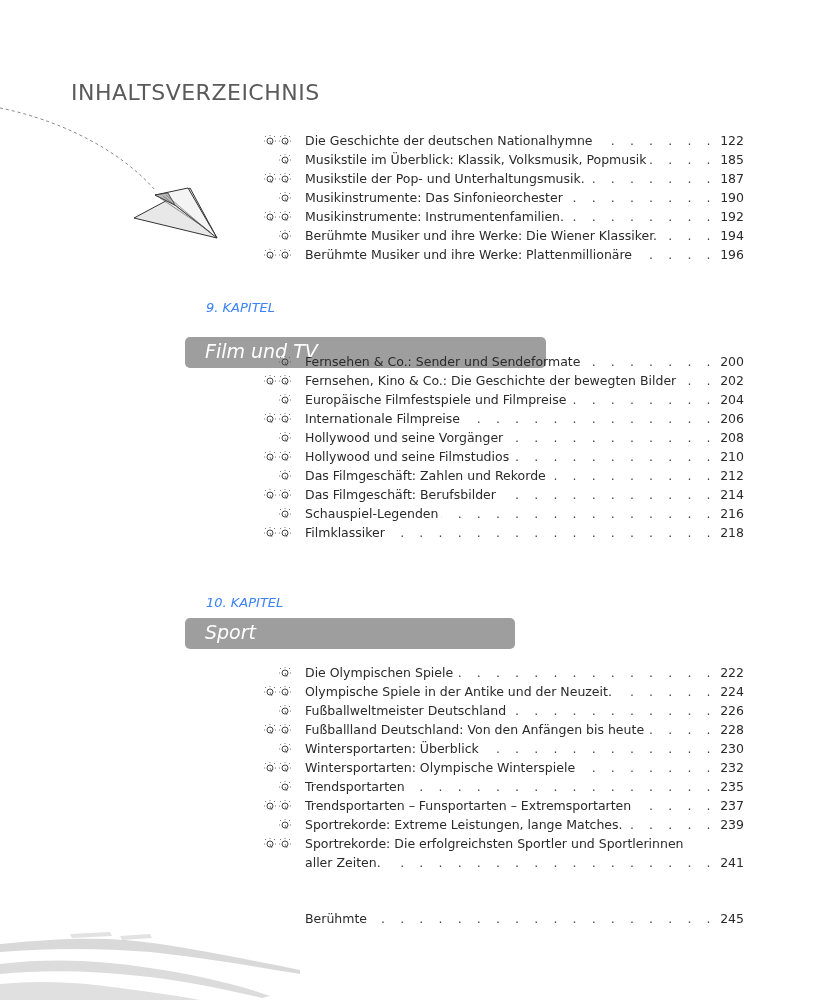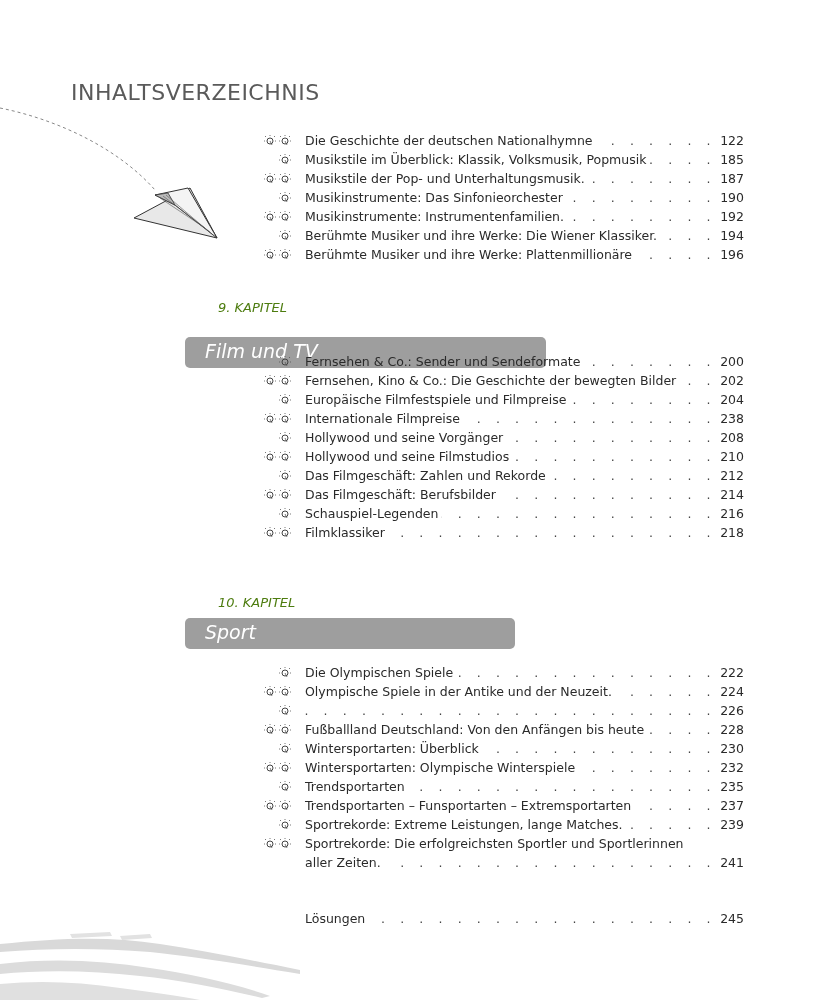--- a/index.html
+++ b/index.html
@@ -26,21 +26,21 @@
   }
   .bulb { width: 14px; height: 12px; display: inline-block; }
   .toc-text { position: absolute; left: 47px; right: 0; display: flex; white-space: nowrap; }
   .toc-label { flex: 0 0 auto; padding-right: 3px; }
   .toc-dots {
     flex: 1 1 auto; overflow: hidden; color: #444;
     letter-spacing: 5.6px; text-align: right; direction: rtl;
   }
   .toc-page { flex: 0 0 auto; padding-left: 4px; }
   .chapter-label {
-    position: absolute; left: 206px; font-size: 13px; font-style: italic; color: #4d7c0f; margin-left: 12px;
+    position: absolute; left: 206px; font-size: 13px; font-style: italic; color: #3b82f6;
   }
   .chapter-bar {
     position: absolute; left: 185px; width: 330px; height: 31px;
     background: #9e9e9e; border-radius: 5px;
   }
   .chapter-title {
     position: absolute; left: 20px; top: 3px; font-size: 19px; font-style: italic;
     color: #ffffff;
   }
   .brush { position: absolute; left: 0; top: 930px; }
@@ -224,21 +224,21 @@
           <path d="M7,1V0M2,6H1M12,6H13M3,2L2,1M11,2L12,1M7,6L9,10" stroke="#555" stroke-width="0.8"></path>
         </svg>
         <svg class="bulb" viewBox="0 0 14 12">
           <circle cx="7" cy="6" r="3" fill="none" stroke="#444" stroke-width="1"></circle>
           <path d="M7,1V0M2,6H1M12,6H13M3,2L2,1M11,2L12,1M7,6L9,10" stroke="#555" stroke-width="0.8"></path>
         </svg>
       </span>
     <span class="toc-text">
         <span class="toc-label">Internationale Filmpreise</span>
         <span class="toc-dots">. . . . . . . . . . . . . . . . . . . . . . . . . . . . . . . . . . . . . . . . .</span>
-        <span class="toc-page">238</span>
+        <span class="toc-page">206</span>
       </span>
   </div>
   <div class="toc-row">
     <span class="toc-icons">
         <svg class="bulb" viewBox="0 0 14 12">
           <circle cx="7" cy="6" r="3" fill="none" stroke="#444" stroke-width="1"></circle>
           <path d="M7,1V0M2,6H1M12,6H13M3,2L2,1M11,2L12,1M7,6L9,10" stroke="#555" stroke-width="0.8"></path>
         </svg>
       </span>
     <span class="toc-text">
@@ -363,20 +363,21 @@
       </span>
   </div>
   <div class="toc-row">
     <span class="toc-icons">
         <svg class="bulb" viewBox="0 0 14 12">
           <circle cx="7" cy="6" r="3" fill="none" stroke="#444" stroke-width="1"></circle>
           <path d="M7,1V0M2,6H1M12,6H13M3,2L2,1M11,2L12,1M7,6L9,10" stroke="#555" stroke-width="0.8"></path>
         </svg>
       </span>
     <span class="toc-text">
+        <span class="toc-label">Fußballweltmeister Deutschland</span>
         <span class="toc-dots">. . . . . . . . . . . . . . . . . . . . . . . . . . . . . . . . . . . . . . . . .</span>
         <span class="toc-page">226</span>
       </span>
   </div>
   <div class="toc-row">
     <span class="toc-icons">
         <svg class="bulb" viewBox="0 0 14 12">
           <circle cx="7" cy="6" r="3" fill="none" stroke="#444" stroke-width="1"></circle>
           <path d="M7,1V0M2,6H1M12,6H13M3,2L2,1M11,2L12,1M7,6L9,10" stroke="#555" stroke-width="0.8"></path>
         </svg>
@@ -484,21 +485,21 @@
         <span class="toc-label">aller Zeiten.</span>
         <span class="toc-dots">. . . . . . . . . . . . . . . . . . . . . . . . . . . . . . . . . . . . . . . . .</span>
         <span class="toc-page">241</span>
       </span>
   </div>
 </div>
 
 <div class="toc-list" style="top:909px;">
   <div class="toc-row">
     <span class="toc-text">
-        <span class="toc-label">Lösungen</span>
+        <span class="toc-label">Berühmte</span>
         <span class="toc-dots">. . . . . . . . . . . . . . . . . . . . . . . . . . . . . . . . . . . . . . . . .</span>
         <span class="toc-page">245</span>
       </span>
   </div>
 </div>
 
 <svg class="brush" width="300" height="70" viewBox="0 0 300 70">
   <path d="M0,14 C60,8 110,6 160,14 C200,20 240,28 300,40 L300,44 C240,34 190,26 150,22 C100,18 50,18 0,22 Z" fill="#d9d9d9"></path>
   <path d="M0,34 C50,28 100,30 150,38 C190,44 230,52 270,66 L262,68 C220,58 180,50 140,46 C90,40 40,40 0,44 Z" fill="#dcdcdc"></path>
   <path d="M0,54 C40,50 80,52 120,58 C150,62 180,66 200,70 L0,70 Z" fill="#e0e0e0"></path>

